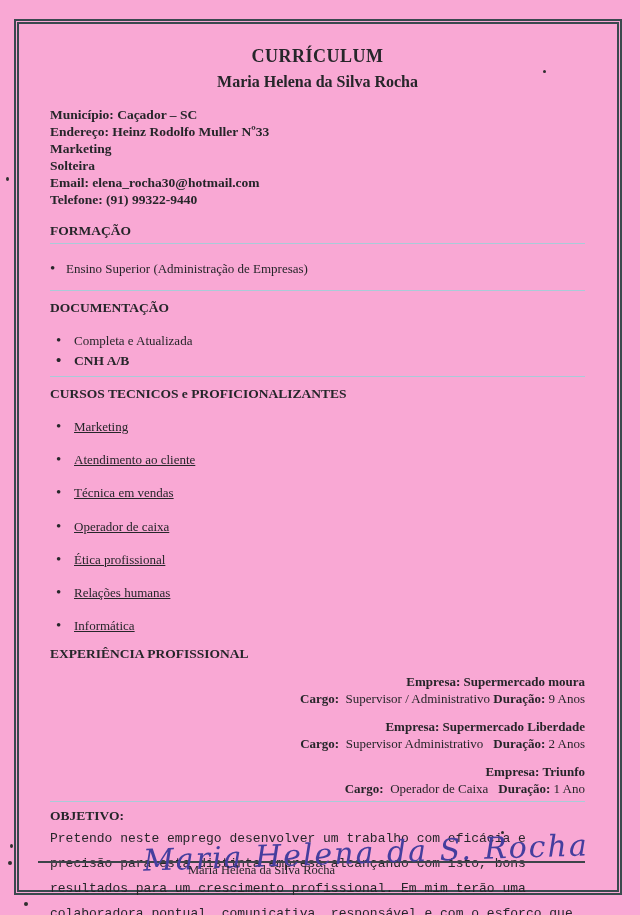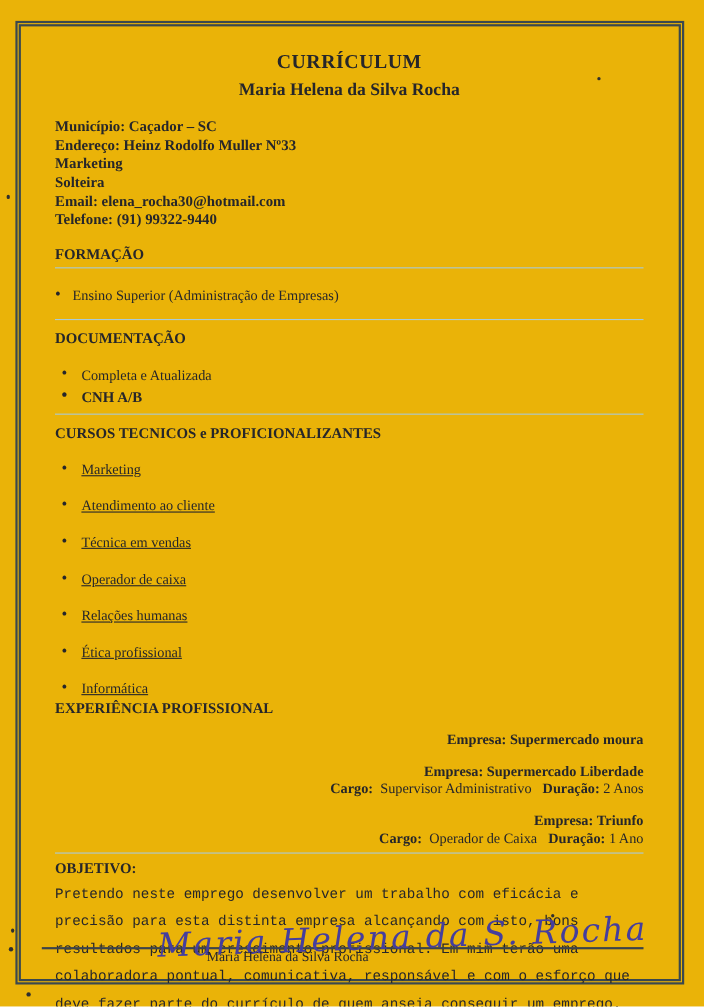--- a/index.html
+++ b/index.html
@@ -9,21 +9,21 @@
     height: 915px;
     background: #fafaf7;
     font-family: "Liberation Serif", serif;
     color: #26262a;
     position: relative;
     overflow: hidden;
   }
   .paper {
     position: absolute;
     inset: 0;
-    background: #eab308;
+    background: #f9a8d4;
   }
   .frame {
     position: absolute;
     left: 14px;
     top: 19px;
     width: 608px;
     height: 876px;
     box-sizing: border-box;
     border: 5px double #3a484f;
     padding: 22px 32px 0 31px;
@@ -51,21 +51,21 @@
   }
   .sec-heading {
     margin: 0;
     font-size: 13.5px;
     font-weight: bold;
     line-height: 16px;
   }
   .sec-heading.formacao     { margin-top: 15px; }
   .sec-heading.documentacao { margin-top: 9px; }
   .sec-heading.cursos       { margin-top: 9px; }
-  .sec-heading.experiencia  { margin-top: 2px; }
+  .sec-heading.experiencia  { margin-top: 12px; }
   .sec-heading.objetivo     { margin-top: 6px; }
   .rule {
     height: 0;
     border-top: 1.6px solid #a9cbd8;
   }
   .rule.r1 { margin-top: 4px; }
   .rule.r2 { margin-top: 13px; }
   .rule.r3 { margin-top: 7px; }
   .rule.r4 { margin-top: 4px; }
   ul.blist {
@@ -176,29 +176,30 @@
       <li class="bold">CNH A/B</li>
     </ul>
     <div class="rule r3"></div>
 
     <h3 class="sec-heading cursos">CURSOS TECNICOS e PROFICIONALIZANTES</h3>
     <ul class="blist cursos-list">
       <li>Marketing</li>
       <li>Atendimento ao cliente</li>
       <li>Técnica em vendas</li>
       <li>Operador de caixa</li>
+      <li>Ética profissional</li>
       <li>Relações humanas</li>
-      <li>Ética profissional</li>
       <li>Informática</li>
     </ul>
 
     <h3 class="sec-heading experiencia">EXPERIÊNCIA PROFISSIONAL</h3>
 
     <div class="job">
       <div><span class="b">Empresa:</span>&nbsp;<span class="b">Supermercado moura</span></div>
+      <div><span class="b">Cargo:</span>&nbsp; <span>Supervisor / Administrativo</span> <span class="b">Duração:</span> <span>9 Anos</span></div>
     </div>
 
     <div class="job">
       <div><span class="b">Empresa:</span>&nbsp;<span class="b">Supermercado Liberdade</span></div>
       <div><span class="b">Cargo:</span>&nbsp; <span>Supervisor Administrativo</span><span class="sp"></span><span class="b">Duração:</span> <span>2 Anos</span></div>
     </div>
 
     <div class="job">
       <div><span class="b">Empresa:</span>&nbsp;<span class="b">Triunfo</span></div>
       <div><span class="b">Cargo:</span>&nbsp; <span>Operador de Caixa</span><span class="sp"></span><span class="b">Duração:</span> <span>1 Ano</span></div>

